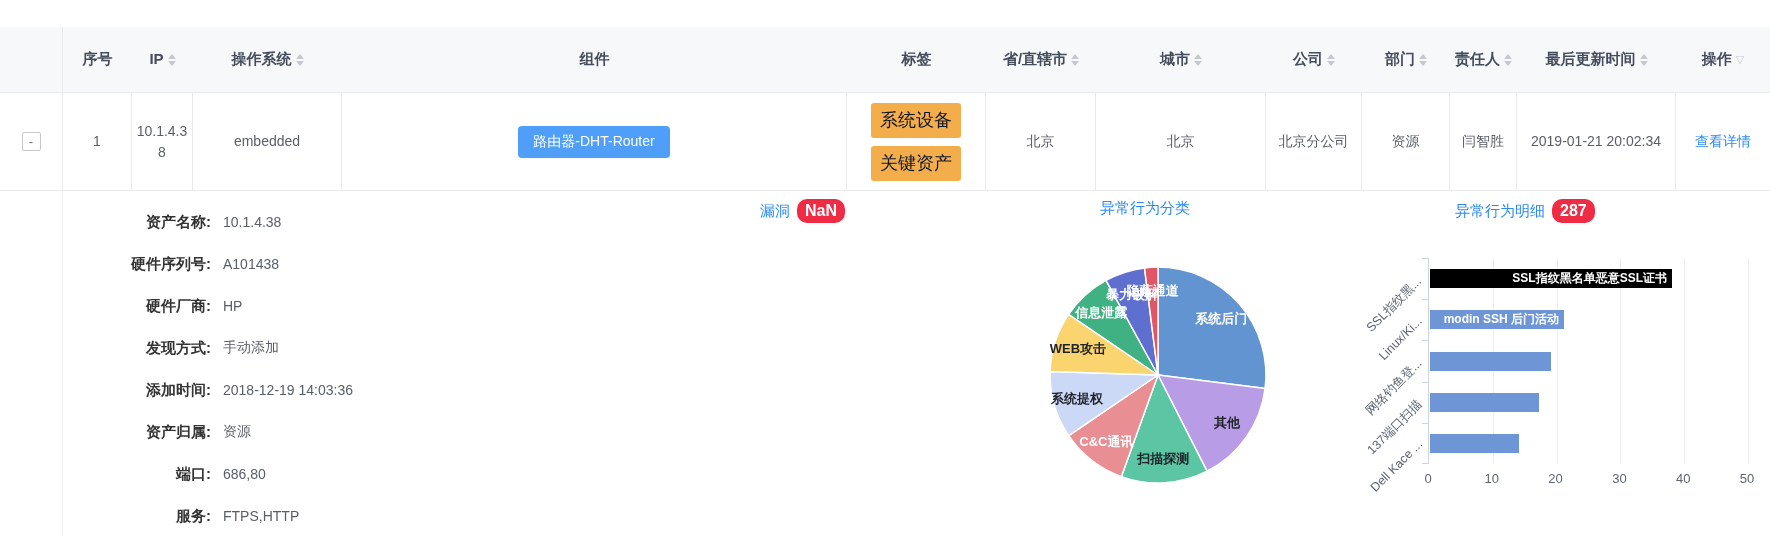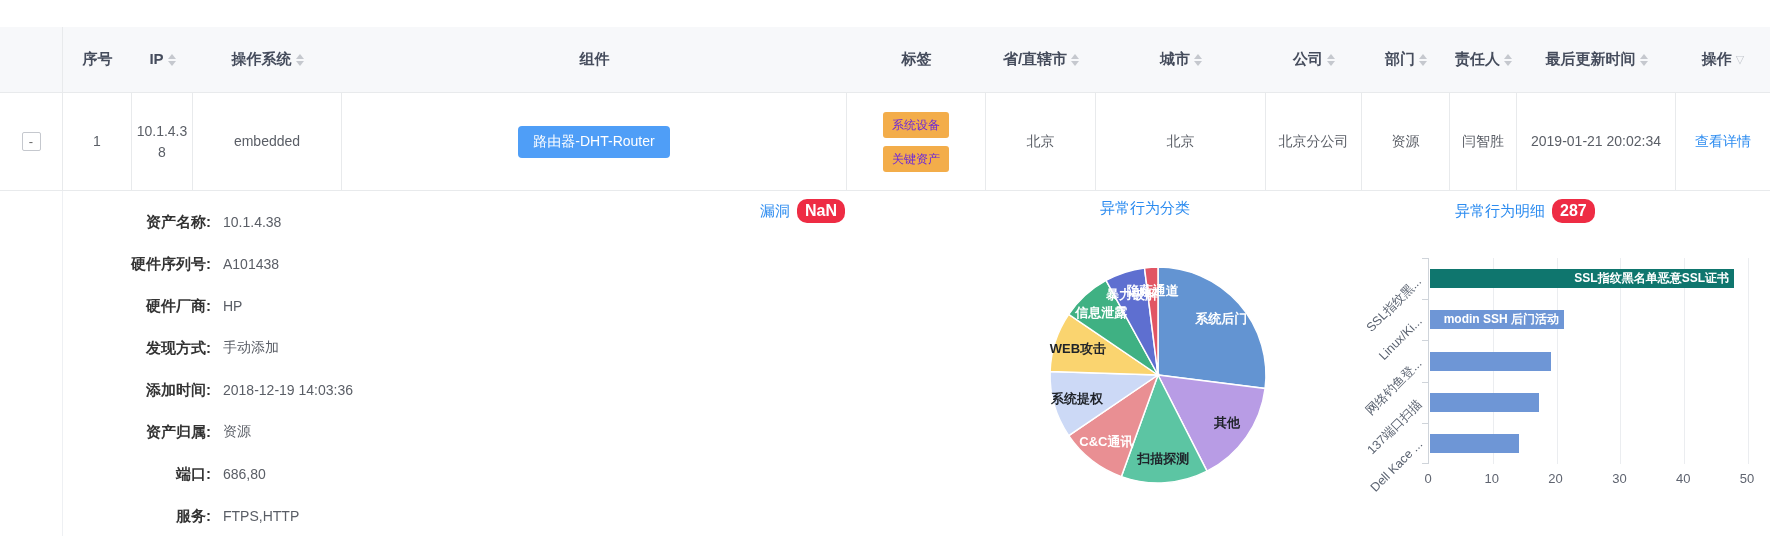--- a/index.html
+++ b/index.html
@@ -28,21 +28,21 @@
   .c0 { width: 63px; }  .c1 { width: 69px; }  .c2 { width: 61px; padding:0 3px; }
   .c3 { width: 149px; } .c4 { width: 505px; } .c5 { width: 139px; }
   .c6 { width: 110px; } .c7 { width: 170px; } .c8 { width: 96px; }
   .c9 { width: 88px; }  .c10 { width: 67px; } .c11 { width: 159px; }
   .c12 { width: 94px; }
 
   .collapse-btn { width: 19px; height: 19px; border: 1px solid #c5c8ce; border-radius: 2px; background: #fff;
     color: #666; font-size: 13px; line-height: 16px; text-align: center; cursor: pointer; }
   .comp-btn { background: #4f9ef7; color: #fff; font-size: 14px; padding: 7px 15px; border: none;
     border-radius: 4px; cursor: pointer; white-space: nowrap; }
-  .tag { background: #f3ad4a; color: #6d28d9; font-size: 12px; padding: 4px 9px; border-radius: 3px;
+  .tag { background: #f3ad4a; color: #0f172a; font-size: 18px; padding: 4px 9px; border-radius: 3px;
     margin: 4px 0; cursor: pointer; white-space: nowrap; }
   .link { color: #2d8cf0; cursor: pointer; text-decoration: none; }
 
   
   .detail { position: relative; width: 1770px; height: 361px; border-bottom: 3px solid #15803d; background: #fff; }
   .detail::before { content: ""; position: absolute; left: 62px; top: 0; bottom: 0; border-left: 1px solid #eef0f3; }
   .info-list { position: absolute; left: 0; top: 10px; width: 740px; }
   .info-row { display: flex; height: 42px; align-items: center; }
   .info-label { flex: 0 0 211px; text-align: right; font-size: 15px; font-weight: 700; color: #333; }
   .info-value { margin-left: 12px; font-size: 14px; color: #5a5e66; }
@@ -246,21 +246,21 @@
         <div class="gridline" style="left: 127.6px;"></div>
         <div class="gridline" style="left: 191.4px;"></div>
         <div class="gridline" style="left: 255.2px;"></div>
         <div class="gridline" style="left: 319px;"></div>
         <div class="ytick" style="top: 0px;"></div>
         <div class="ytick" style="top: 41.2px;"></div>
         <div class="ytick" style="top: 82.4px;"></div>
         <div class="ytick" style="top: 123.6px;"></div>
         <div class="ytick" style="top: 164.8px;"></div>
         <div class="ytick" style="top: 205px;"></div>
-        <div class="bar" style="top: 11.1px; width: 304px; background: #0f766e;">
+        <div class="bar" style="top: 11.1px; width: 242px; background: #000000;">
           <span class="bar-label">SSL指纹黑名单恶意SSL证书</span>
         </div>
         <div class="cat-label" style="right: 327px; top: 12.6px;">SSL指纹黑...</div>
         <div class="bar" style="top: 52.3px; width: 134px; background: rgb(110, 150, 214);">
           <span class="bar-label">modin SSH 后门活动</span>
         </div>
         <div class="cat-label" style="right: 327px; top: 53.8px;">Linux/Ki...</div>
         <div class="bar" style="top: 93.5px; width: 121.2px; background: rgb(110, 150, 214);"></div>
         <div class="cat-label" style="right: 327px; top: 95px;">网络钓鱼登...</div>
         <div class="bar" style="top: 134.7px; width: 108.5px; background: rgb(110, 150, 214);"></div>

